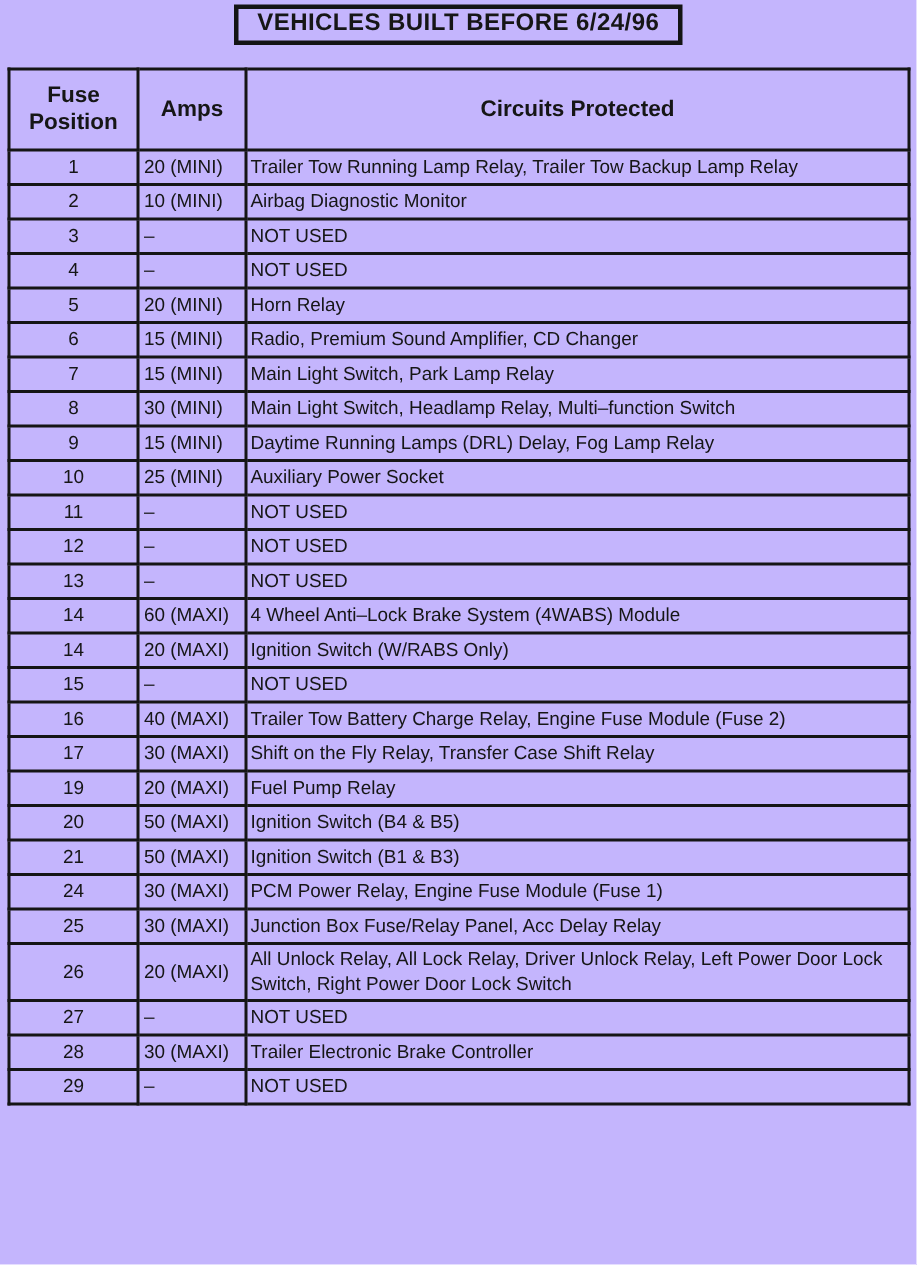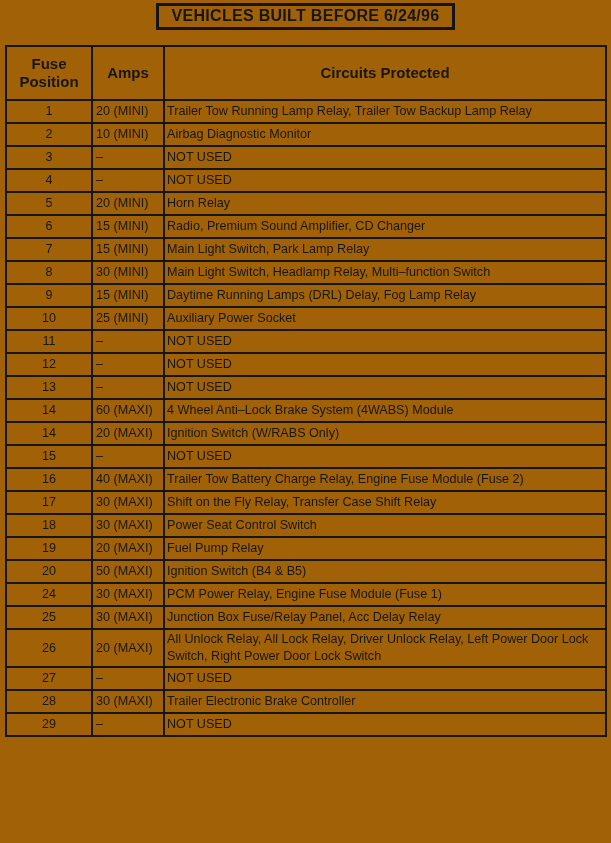--- a/index.html
+++ b/index.html
@@ -4,21 +4,21 @@
 <style>
   html, body {
     margin: 0;
     padding: 0;
     background: #ffffff;
   }
   .page {
     position: relative;
     width: 611px;
     height: 843px;
-    background: #a16207;
+    background: #c4b5fd;
     font-family: "Liberation Sans", sans-serif;
     color: #161616;
     overflow: hidden;
   }
   .title-wrap {
     text-align: center;
     padding-top: 3px;
   }
   .title-box {
     display: inline-block;
@@ -177,35 +177,35 @@
       <td class="cell-pos">16</td>
       <td class="cell-amps">40 (MAXI)</td>
       <td class="cell-circ">Trailer Tow Battery Charge Relay, Engine Fuse Module (Fuse 2)</td>
     </tr>
         <tr>
       <td class="cell-pos">17</td>
       <td class="cell-amps">30 (MAXI)</td>
       <td class="cell-circ">Shift on the Fly Relay, Transfer Case Shift Relay</td>
     </tr>
         <tr>
-      <td class="cell-pos">18</td>
-      <td class="cell-amps">30 (MAXI)</td>
-      <td class="cell-circ">Power Seat Control Switch</td>
-    </tr>
-        <tr>
       <td class="cell-pos">19</td>
       <td class="cell-amps">20 (MAXI)</td>
       <td class="cell-circ">Fuel Pump Relay</td>
     </tr>
         <tr>
       <td class="cell-pos">20</td>
       <td class="cell-amps">50 (MAXI)</td>
       <td class="cell-circ">Ignition Switch (B4 &amp; B5)</td>
     </tr>
         <tr>
+      <td class="cell-pos">21</td>
+      <td class="cell-amps">50 (MAXI)</td>
+      <td class="cell-circ">Ignition Switch (B1 &amp; B3)</td>
+    </tr>
+        <tr>
       <td class="cell-pos">24</td>
       <td class="cell-amps">30 (MAXI)</td>
       <td class="cell-circ">PCM Power Relay, Engine Fuse Module (Fuse 1)</td>
     </tr>
         <tr>
       <td class="cell-pos">25</td>
       <td class="cell-amps">30 (MAXI)</td>
       <td class="cell-circ">Junction Box Fuse/Relay Panel, Acc Delay Relay</td>
     </tr>
         <tr>

